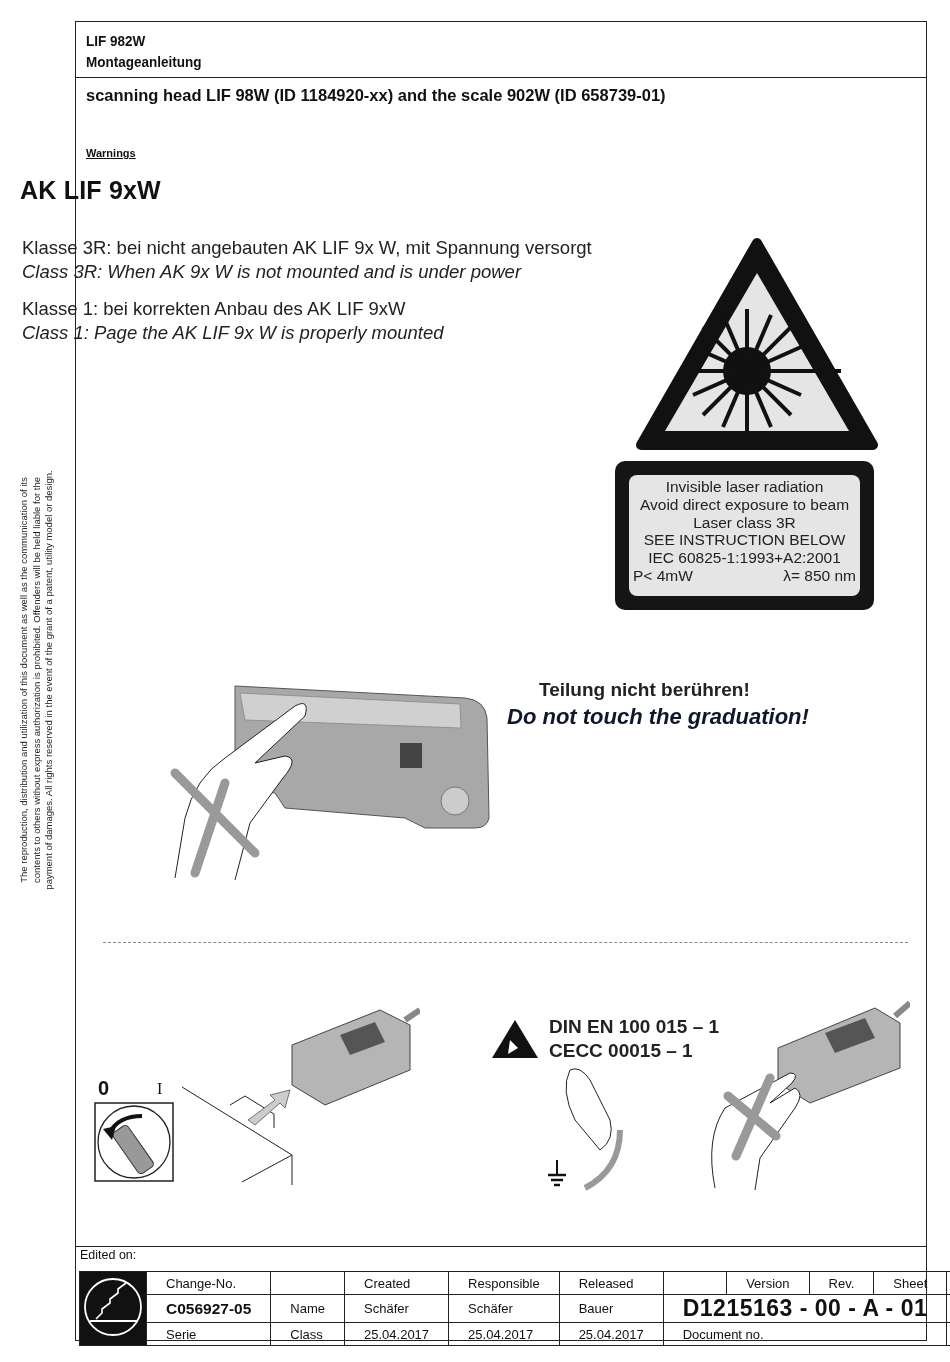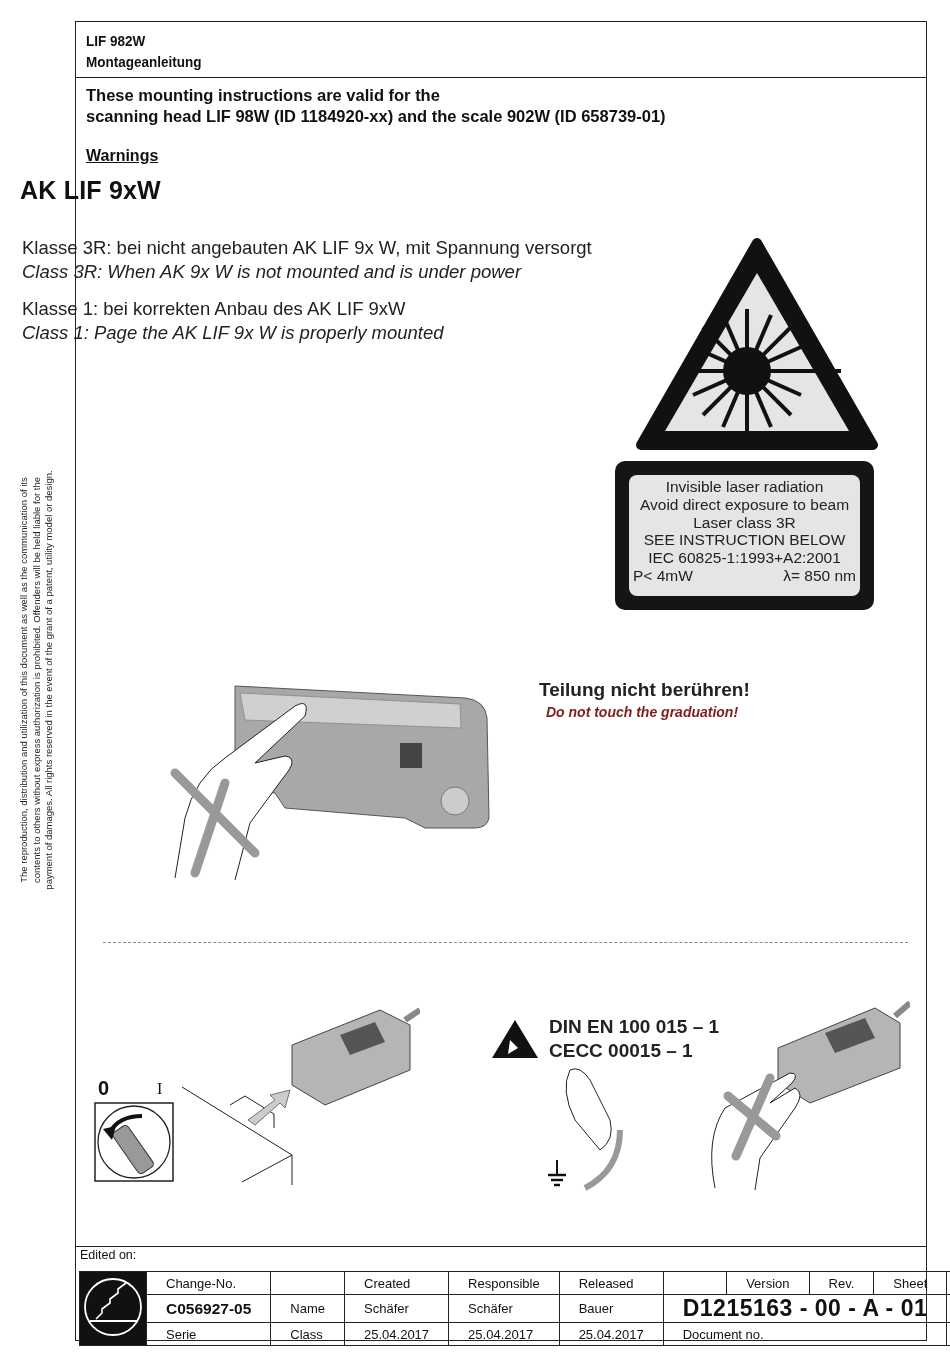--- a/index.html
+++ b/index.html
@@ -1,31 +1,31 @@
 <!DOCTYPE html>
 <html><head>
 <meta charset="utf-8">
 <style>
   html, body { margin:0; padding:0; background:#fff; }
   body { width:950px; height:1362px; position:relative; font-family:"Liberation Sans", sans-serif; color:#111; overflow:hidden; }
   .frame { position:absolute; left:75px; top:21px; width:852px; height:1320px; border:1.5px solid #222; box-sizing:border-box; }
   .header { position:absolute; left:0; top:0; width:100%; height:56px; border-bottom:1.5px solid #222; box-sizing:border-box; padding:8px 10px; }
   .header .l1, .header .l2 { font-size:15px; font-weight:bold; line-height:21px; transform:scaleX(0.9); transform-origin:left; white-space:nowrap; }
   .intro { position:absolute; left:10px; top:63px; font-size:16.5px; font-weight:bold; line-height:21px; white-space:nowrap; }
-  .warn-h { position:absolute; left:10px; top:125px; font-size:16px; font-weight:bold; text-decoration:underline; }
+  .warn-h { position:absolute; left:10px; top:125px; font-size:11px; font-weight:bold; text-decoration:underline; }
   .ak-title { position:absolute; left:20px; top:176px; font-size:25px; font-weight:bold; letter-spacing:0.2px; }
   .cls { position:absolute; left:22px; font-size:18.5px; color:#222; white-space:nowrap; line-height:24px; }
   .cls.it { font-style:italic; }
   .side-note { position:absolute; left:18px; top:900px; width:440px; transform:rotate(-90deg); transform-origin:left top; font-size:9.5px; line-height:12.5px; text-align:center; color:#222; }
   .laser-tri { position:absolute; left:635px; top:237px; }
   .laser-label { position:absolute; left:615px; top:461px; width:259px; height:149px; background:#151515; border-radius:10px; }
   .laser-label .inner { position:absolute; left:14px; top:14px; right:14px; bottom:14px; background:#e5e5e5; border-radius:8px; text-align:center; font-size:15.5px; line-height:17.8px; padding-top:3px; color:#222; }
   .laser-label .row { display:flex; justify-content:space-between; padding:0 4px; }
   .touch-de { position:absolute; left:539px; top:679px; font-size:19px; font-weight:bold; color:#222; }
-  .touch-en { position:absolute; left:546px; top:704px; font-size:14px; font-weight:bold; font-style:italic; color:#7f1d1d; }
+  .touch-en { position:absolute; left:507px; top:704px; font-size:22px; font-weight:bold; font-style:italic; color:#0f172a; }
   .dash { position:absolute; left:103px; top:942px; width:805px; border-top:1.5px dashed #888; }
   .din1, .din2 { position:absolute; left:549px; font-size:19px; font-weight:bold; color:#222; }
   .din1 { top:1016px; } .din2 { top:1040px;text-align:center; }
   .switch-0 { position:absolute; left:98px; top:1077px; font-size:20px; font-weight:bold; }
   .switch-1 { position:absolute; left:157px; top:1080px; font-size:16px; font-family:"Liberation Serif", serif; }
   .edited { position:absolute; left:75px; top:1246px; width:852px; border-top:1.5px solid #222; padding:1px 5px; font-size:12.5px; box-sizing:border-box; }
   table.tb { position:absolute; left:79px; top:1271px; border-collapse:collapse; font-size:13px; }
   table.tb td { border:1px solid #222; padding:0 19px; height:22px; white-space:nowrap; }
   .logo-cell { background:#111; width:64px; padding:0 !important; }
   .c { text-align:left; }
@@ -36,21 +36,20 @@
 <body>
 
 <div class="side-note">The reproduction, distribution and utilization of this document as well as the communication of its contents to others without express authorization is prohibited. Offenders will be held liable for the payment of damages. All rights reserved in the event of the grant of a patent, utility model or design.</div>
 
 <div class="frame">
   <div class="header">
     <div class="l1">LIF 982W</div>
     <div class="l2">Montageanleitung</div>
   </div>
   <div class="intro">
-    <div>These mounting instructions are valid for the</div>
     <div>scanning head LIF 98W (ID 1184920-xx) and the scale 902W (ID 658739-01)</div>
   </div>
   <div class="warn-h">Warnings</div>
 </div>
 
 <div class="ak-title">AK LIF 9xW</div>
 <div class="cls" style="top:236px">Klasse 3R: bei nicht angebauten AK LIF 9x W, mit Spannung versorgt</div>
 <div class="cls it" style="top:260px">Class 3R: When AK 9x W is not mounted and is under power</div>
 <div class="cls" style="top:297px">Klasse 1: bei korrekten Anbau des AK LIF 9xW</div>
 <div class="cls it" style="top:321px">Class 1: Page the AK LIF 9x W is properly mounted</div>

